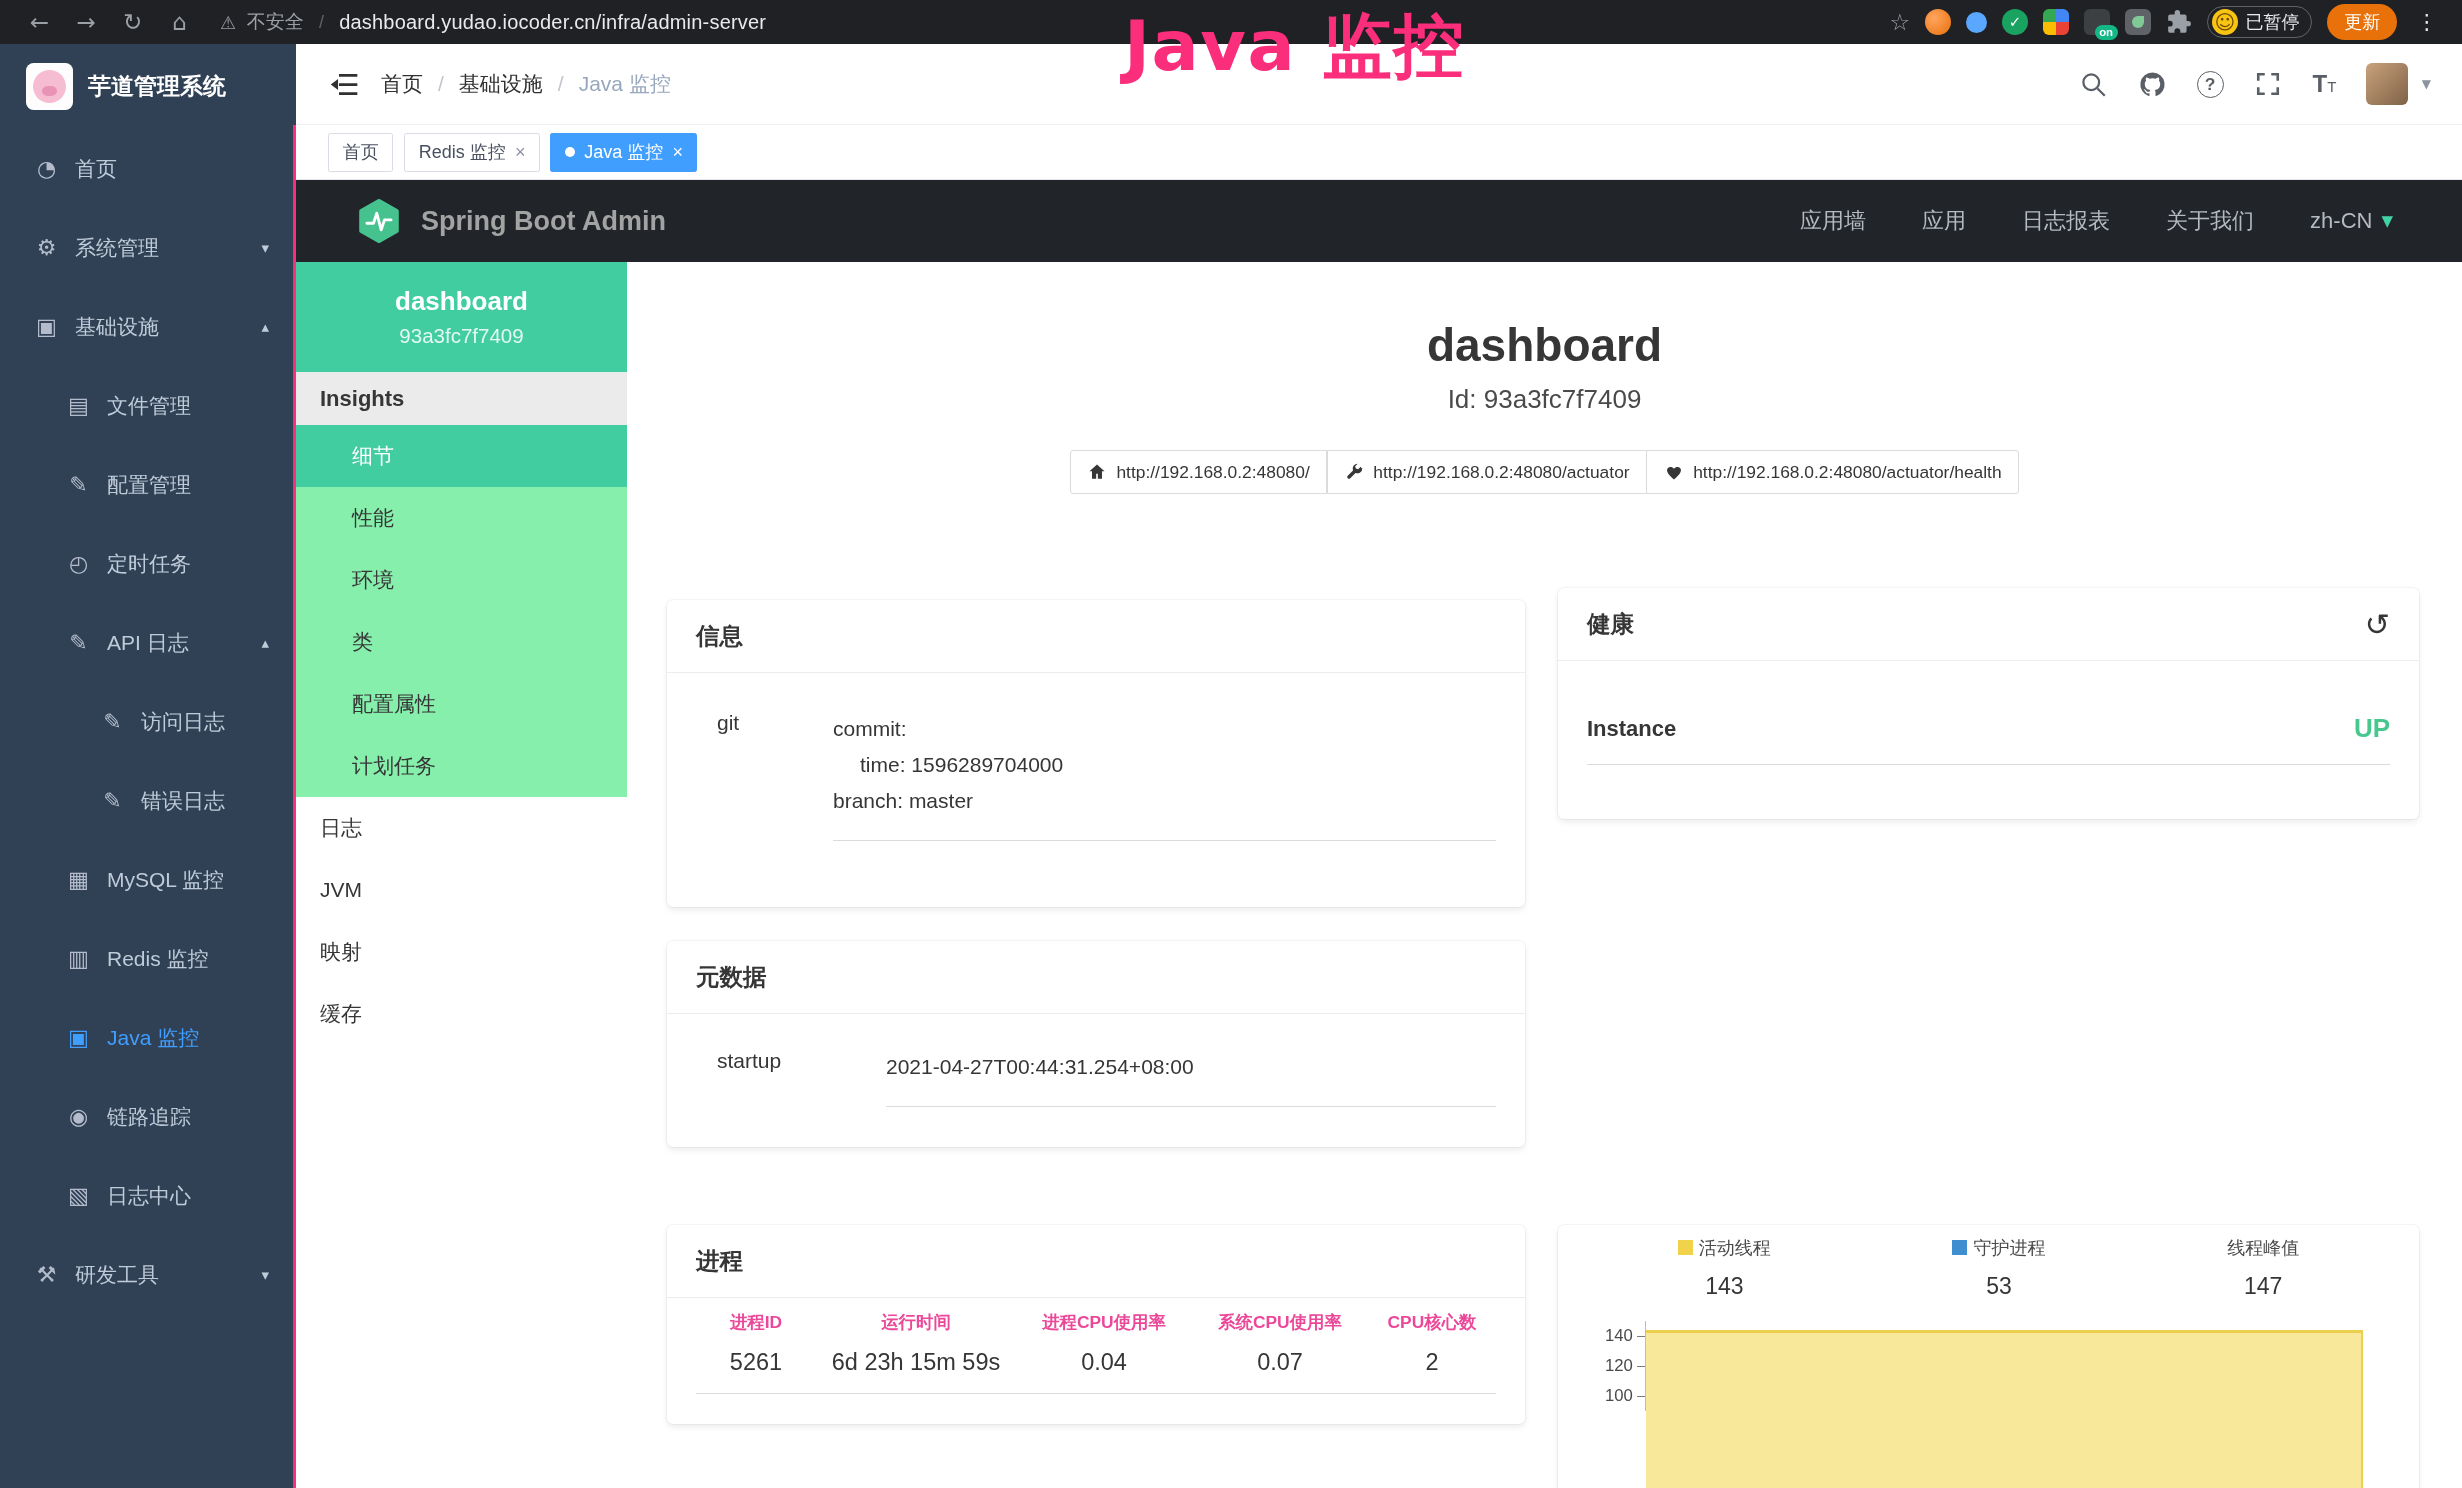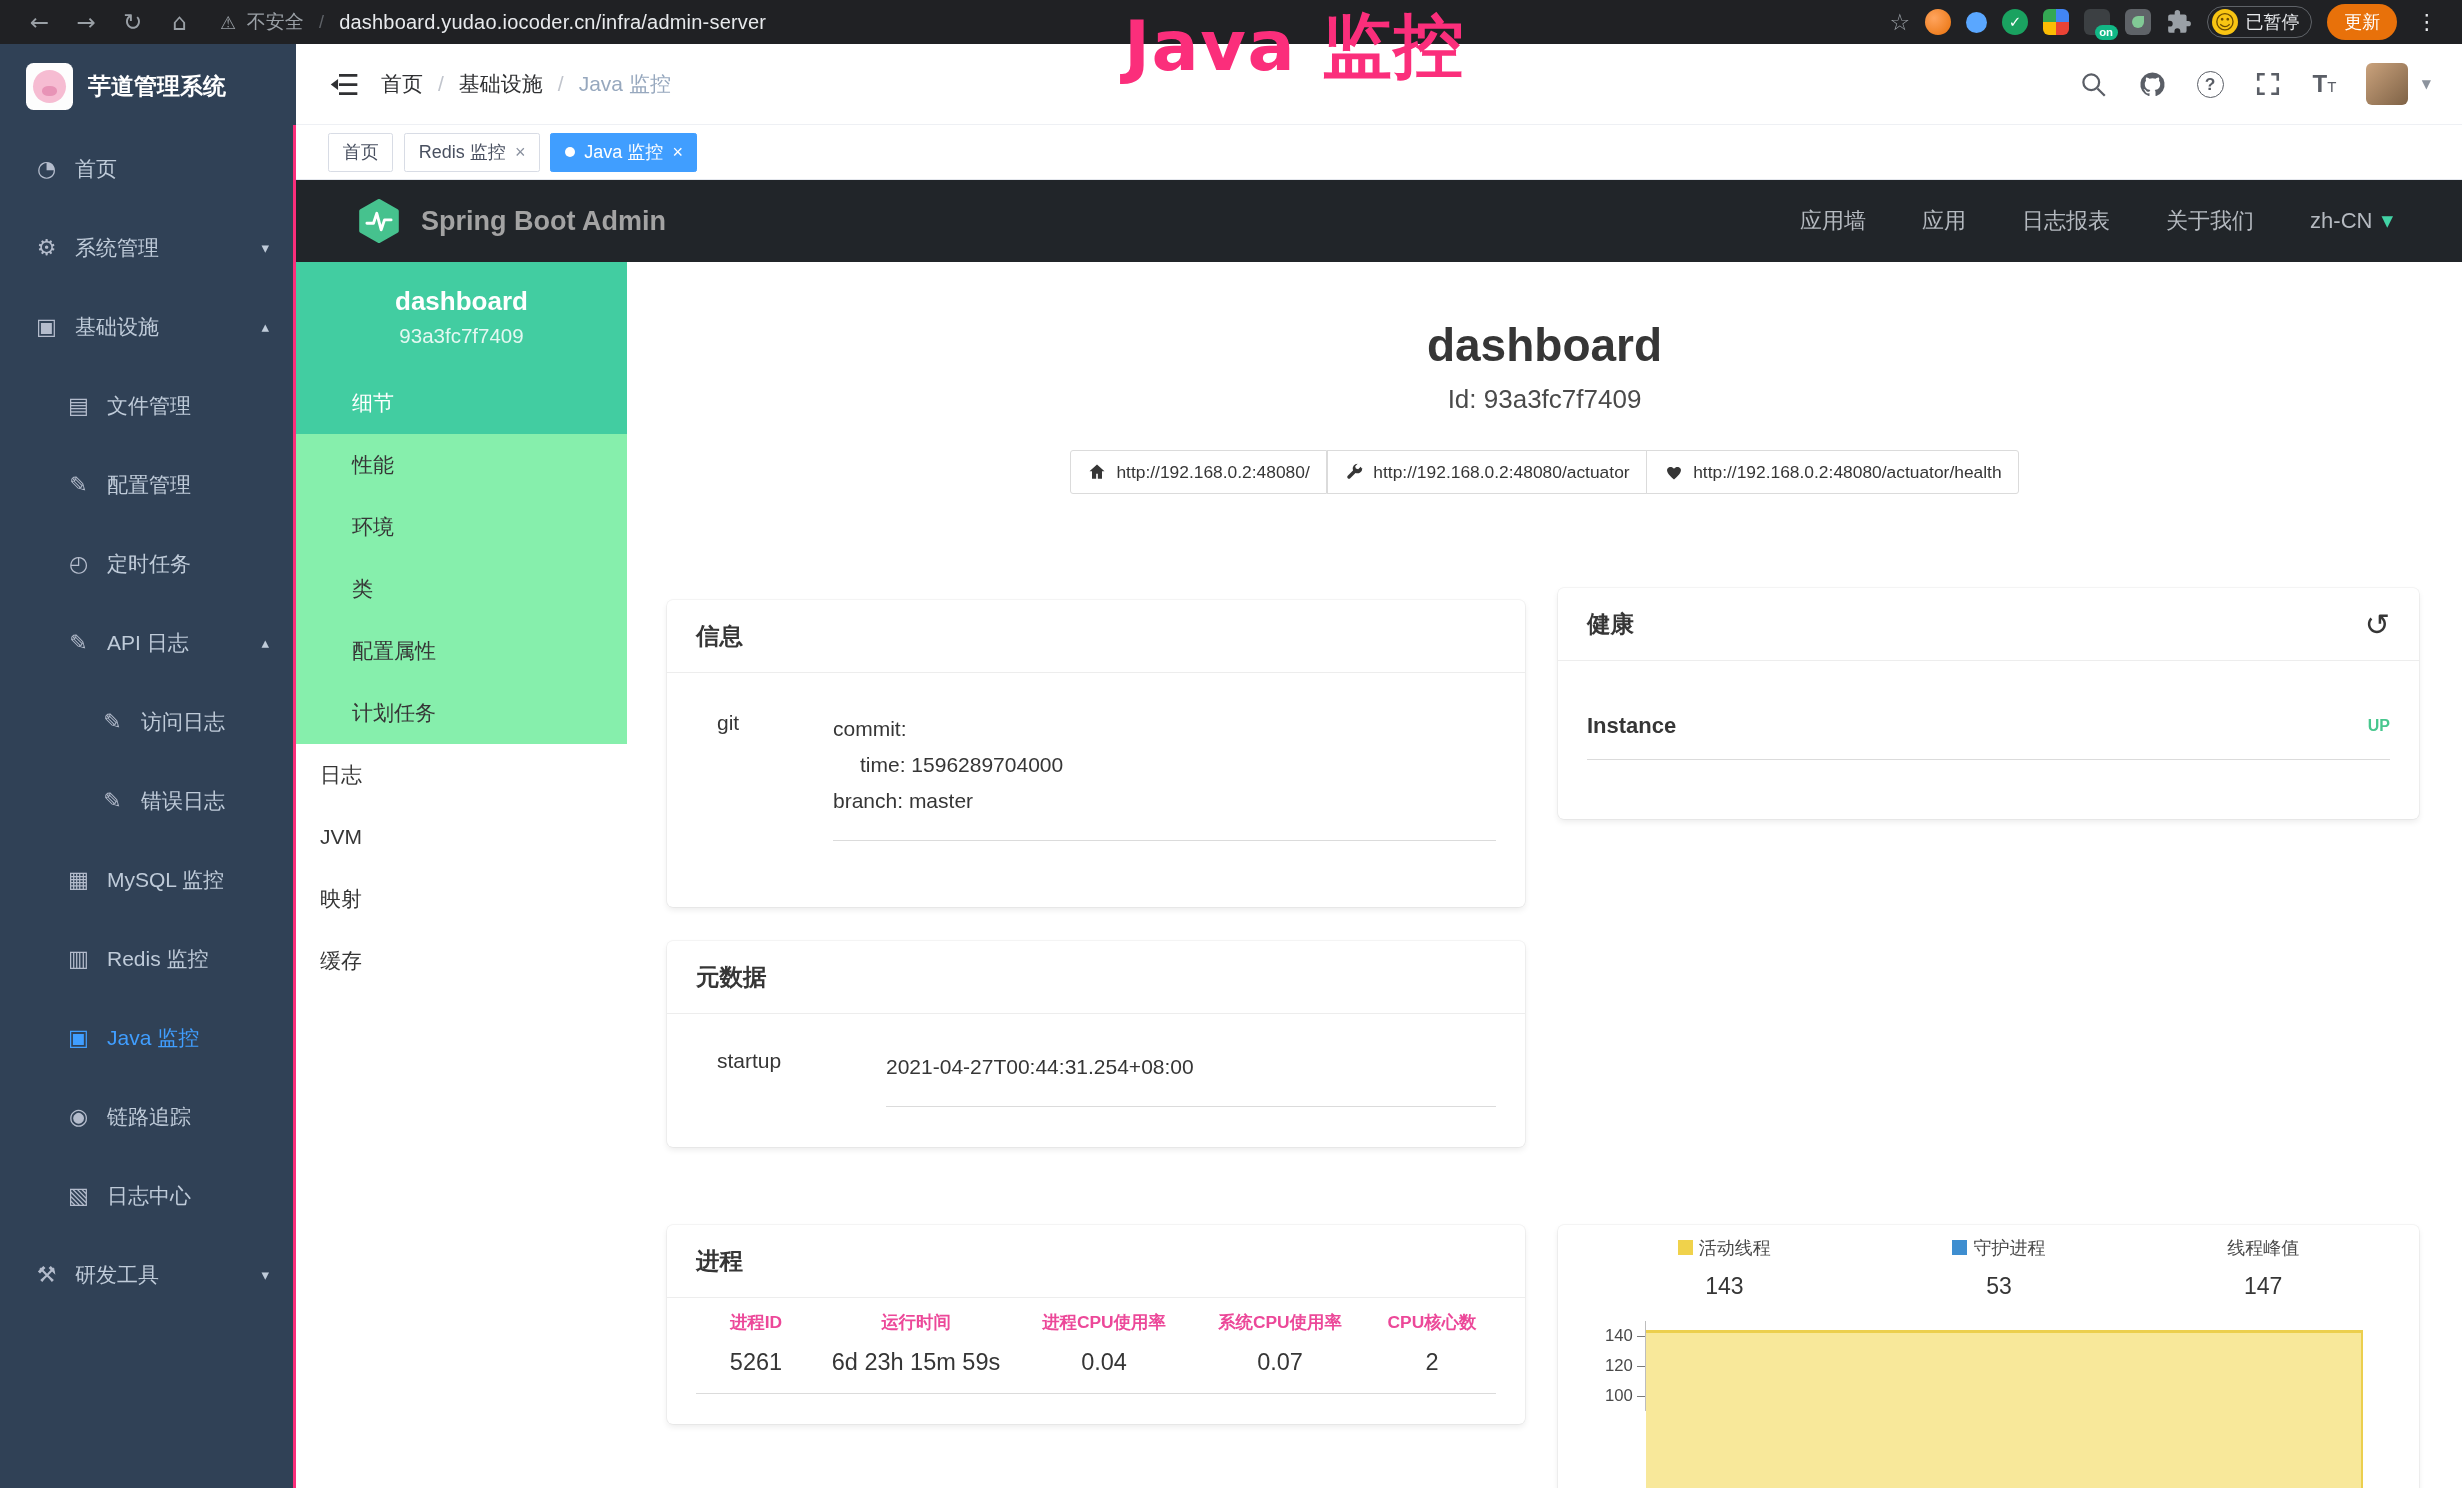--- a/index.html
+++ b/index.html
@@ -122,21 +122,21 @@
   .trow { display:flex; }
   .tkey { width:137px; padding-left:21px; }
   .tval { flex:1; line-height:36px; padding-bottom:21px; border-bottom:0.8px solid #dbdbdb; }
   .tval .ind { padding-left:27px; }
 
   .c-health { left:931px; top:326px; width:861px; height:231px; }
   .hist { margin-left:auto; font-size:30px; font-weight:normal; color:#363636; }
   .c-health .cbd { padding-top:32px; }
   .hrow { display:flex; align-items:center; padding:20px 0; border-bottom:0.8px solid #dbdbdb; }
   .hlbl { font-weight:600; font-size:22px; }
-  .hup { margin-left:auto; font-weight:bold; font-size:16px; }
+  .hup { margin-left:auto; font-weight:bold; font-size:26px; }
 
   .c-meta { left:40px; top:679px; width:858px; height:206px; }
   .c-meta .cbd { padding-top:35px; }
   .c-meta .tkey { width:190px; }
   .c-meta .tval { }
 
   .c-proc { left:40px; top:963px; width:858px; height:199px; }
   .c-proc .cbd { padding-top:12px; }
   .prow { display:flex; border-bottom:0.8px solid #dbdbdb; padding-bottom:16.7px; }
   .pcol { text-align:center; }
@@ -349,20 +349,21 @@
       <i class="lang-caret ic">▼</i>
     </span>
   </nav>
 </div>
 
 <div class="sba-side">
   <div class="inst">
     <div class="iname">dashboard</div>
     <div class="iid">93a3fc7f7409</div>
   </div>
+  <div class="ssec">Insights</div>
   <div class="sitem active">细节</div>
   <div class="sitem">性能</div>
   <div class="sitem">环境</div>
   <div class="sitem">类</div>
   <div class="sitem">配置属性</div>
   <div class="sitem">计划任务</div>
   <div class="titem">日志</div>
   <div class="titem">JVM</div>
   <div class="titem">映射</div>
   <div class="titem">缓存</div>

